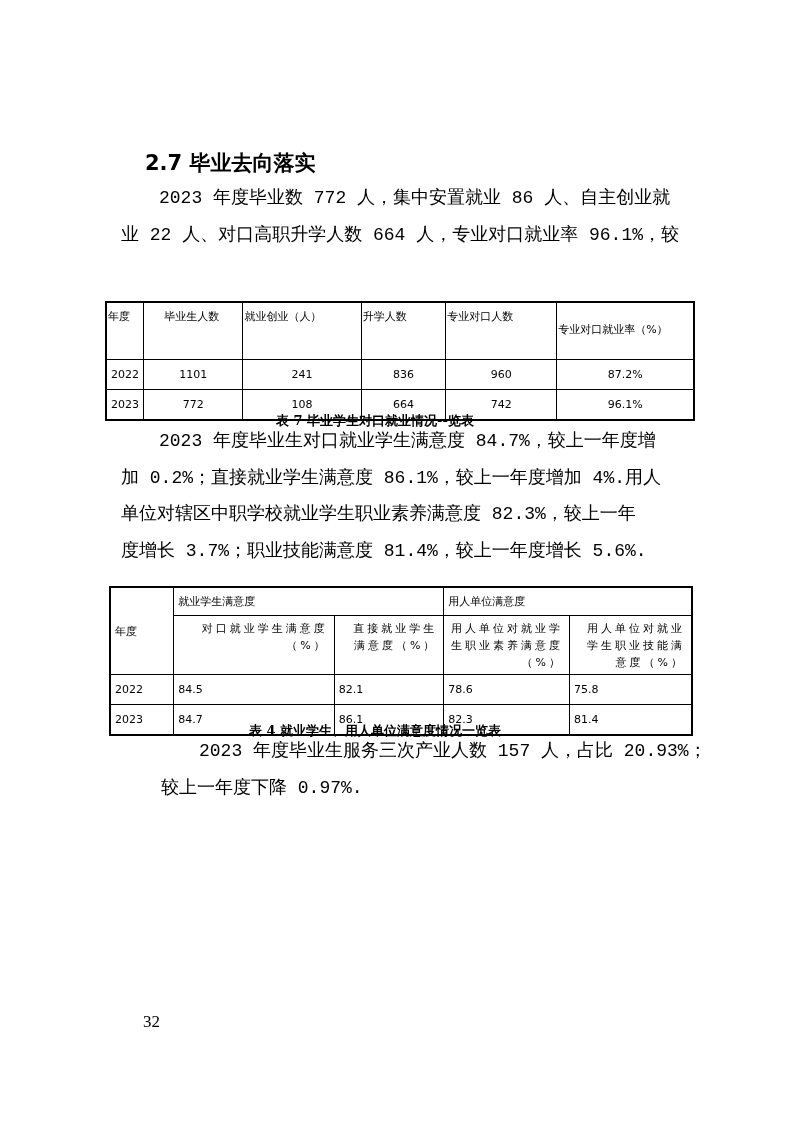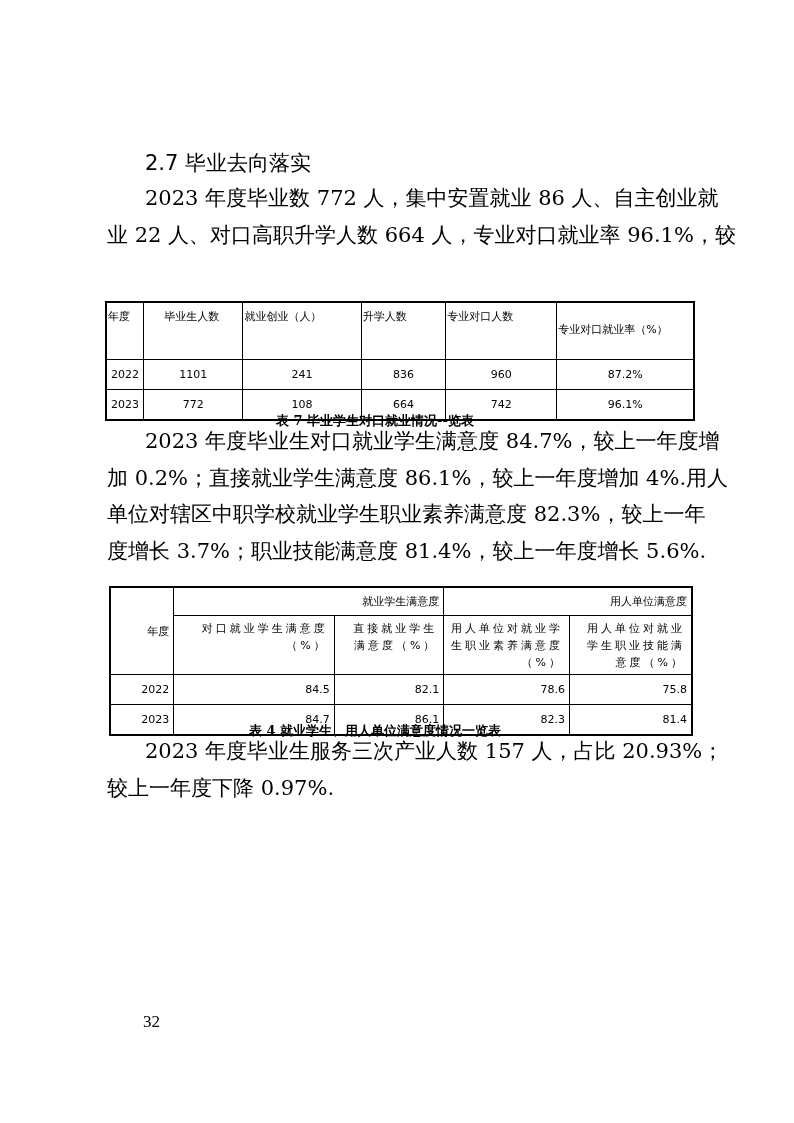--- a/index.html
+++ b/index.html
@@ -1,29 +1,29 @@
 <!DOCTYPE html>
 <html><head>
 <meta charset="utf-8">
 <style>
   html, body { margin: 0; padding: 0; background: #ffffff; }
   body { width: 794px; height: 1123px; position: relative; overflow: hidden; color: #000; font-family: "DejaVu Serif", "Liberation Serif", serif; }
   .abs { position: absolute; }
-  .heading { left: 145px; top: 150px; font-family: "DejaVu Sans", "Liberation Sans", sans-serif; font-weight: normal; font-size: 21px; line-height: 26px; white-space: nowrap; }
-  .para { left: 107px; width: 590px; font-size: 21px; line-height: 36.5px; white-space: nowrap; }
+  .heading { left: 145px; top: 150px; font-family: "DejaVu Sans", "Liberation Sans", sans-serif; font-weight: bold; font-size: 21px; line-height: 26px; white-space: nowrap; }
+  .para { left: 121px; width: 590px; font-size: 18px; line-height: 36.5px; white-space: nowrap; font-family: Liberation Mono, monospace; }
   .para .line { display: block; height: 36.5px; }
   .para .indent { padding-left: 38px; }
   table { border-collapse: collapse; position: absolute; font-family: "DejaVu Sans", "Liberation Sans", sans-serif; font-size: 11px; }
   td { border: 1px solid #000; padding: 4px; vertical-align: middle; }
   #t7 { left: 105px; top: 301px; width: 590px; border: 2px solid #000; }
   #t7 td { height: 21px; text-align: center; }
   #t7 tr.hdr td { height: 46px; text-align: left; vertical-align: top; padding-top: 6px; padding-left: 1px; }
   #t7 tr.hdr td.last { vertical-align: middle; padding-top: 0; }
   #t8 { left: 109px; top: 586px; width: 584px; border: 2px solid #000; }
-  #t8 td { height: 21px; text-align: right; }
+  #t8 td { height: 21px; text-align: left; }
   #t8 td.group { height: 19px; }
   #t8 td.sub { height: 54px; text-align: right; vertical-align: top; padding: 4px 6px 0 6px; letter-spacing: 3px; line-height: 17px; }
   .caption { font-family: "DejaVu Serif", "Liberation Serif", serif; font-weight: bold; font-size: 13px; white-space: nowrap; margin-top: 12px; }
   .pagenum { left: 143px; top: 1012px; font-size: 17px; font-family: "Liberation Serif", "DejaVu Serif", serif; }
 </style>
 </head>
 <body>
 
 <div class="abs heading">2.7 毕业去向落实</div>
 
@@ -110,18 +110,18 @@
     <td>84.7</td>
     <td>86.1</td>
     <td>82.3</td>
     <td>81.4</td>
   </tr>
 </tbody>
   </table>
 
 <div class="abs caption" style="left:249px; top:710px;">表 4   就业学生、用人单位满意度情况一览表</div>
 
-<div class="abs para" style="top:733px;">
+<div class="abs para" style="top:733px;margin-left:40px;">
   <span class="line indent">2023 年度毕业生服务三次产业人数 157 人，占比 20.93%；</span>
   <span class="line">较上一年度下降 0.97%.</span>
 </div>
 
 <div class="abs pagenum">32</div>
 
 </body></html>

